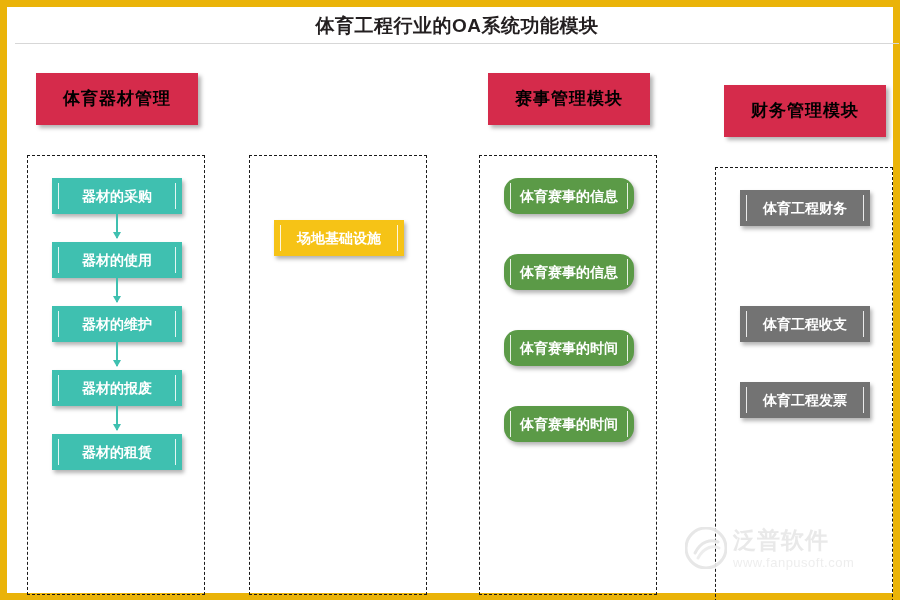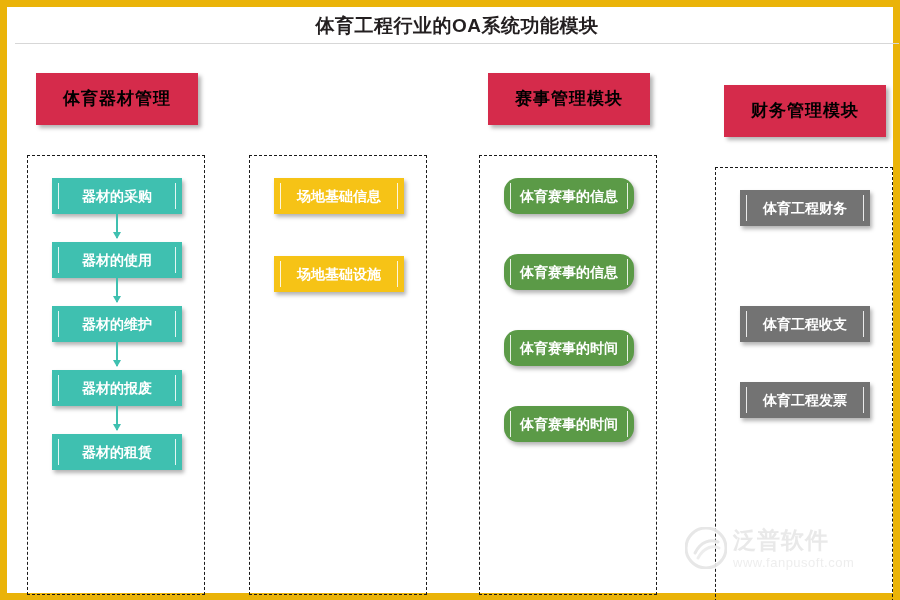--- a/index.html
+++ b/index.html
@@ -192,21 +192,20 @@
             <div class="arrow"></div>
           </div>
         <div class="node c-teal">器材的租赁</div>
       </div>
     </div>
   </div>
 
   <div class="col col-2">
     <div class="dashed-box box-h-2">
       <div style="position:absolute; left:0; top:22px; width:178px;">
-        <div class="node c-yellow">场地基础信息</div>
         <div style="height:42px;"></div>
         <div class="node c-yellow">场地基础设施</div>
       </div>
     </div>
   </div>
 
   <div class="col col-3">
     <div class="header">赛事管理模块</div>
     <div class="dashed-box box-h-3">
       <div style="position:absolute; left:0; top:22px; width:178px;">

